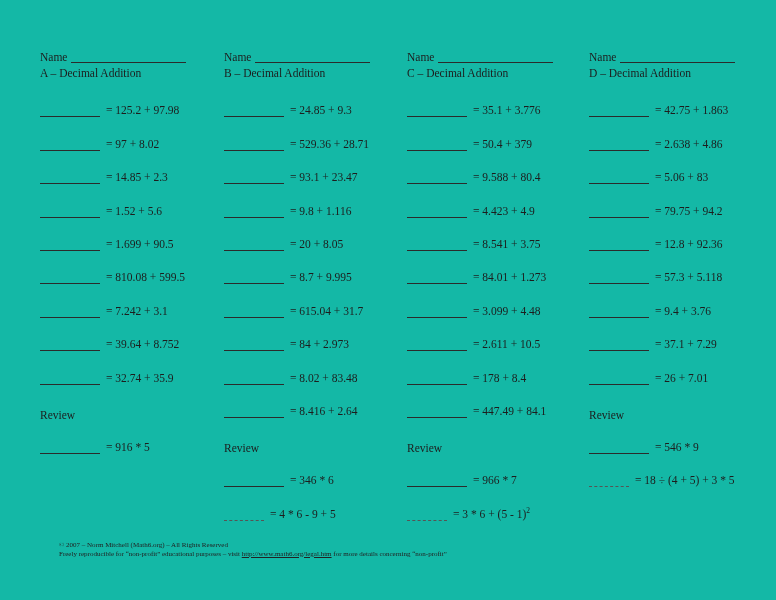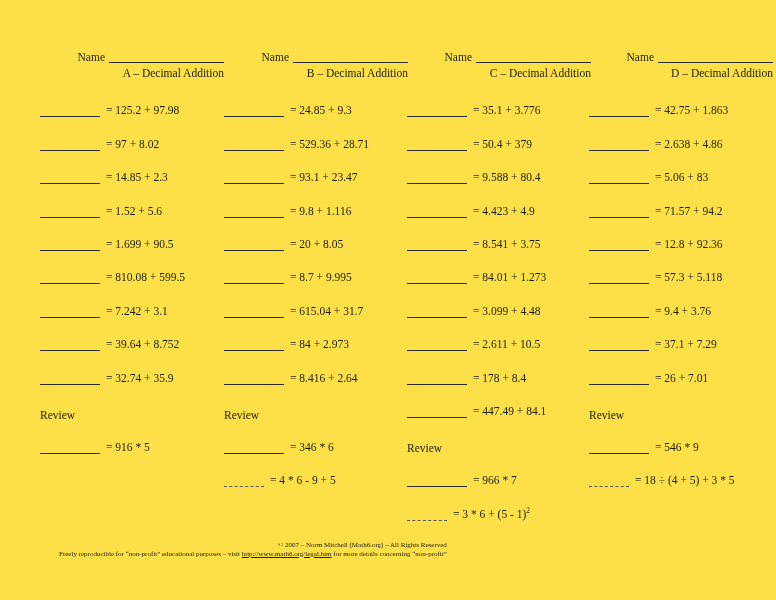--- a/index.html
+++ b/index.html
@@ -1,18 +1,18 @@
 <!DOCTYPE html>
 <html><head>
 <meta charset="utf-8">
 <style>
   html,body { margin:0; padding:0; background:#ffffff; }
   .page {
-    position:relative; width:776px; height:600px; background:#fde047;
-    font-family:"Liberation Serif", serif; color:#1d1d1d; overflow:hidden;text-align:right;
+    position:relative; width:776px; height:600px; background:#14b8a6;
+    font-family:"Liberation Serif", serif; color:#1d1d1d; overflow:hidden;
   }
   .col { position:absolute; top:50px; width:184px; }
   .name-row { height:17px; font-size:11.5px; white-space:nowrap; }
   .name-line {
     display:inline-block; width:115px; height:12px;
     border-bottom:1px solid #2b2b2b; vertical-align:bottom; margin-left:4px;
   }
   .col-title { font-size:11.5px; height:17px; }
   .prob {
     height:33.4px; display:flex; align-items:flex-end;
@@ -113,20 +113,24 @@
     <div class="prob">
         <span class="blank"></span>
         <span class="expr">= 615.04 + 31.7</span>
       </div>
     <div class="prob">
         <span class="blank"></span>
         <span class="expr">= 84 + 2.973</span>
       </div>
     <div class="prob">
         <span class="blank"></span>
+        <span class="expr">= 8.02 + 83.48</span>
+      </div>
+    <div class="prob">
+        <span class="blank"></span>
         <span class="expr">= 8.416 + 2.64</span>
       </div>
     <div class="review-label">Review</div>
     <div class="prob">
         <span class="blank"></span>
         <span class="expr">= 346 * 6</span>
       </div>
     <div class="prob">
         <span class="blank dashed"></span>
         <span class="expr"><span>= 4 * 6 - 9 + 5</span><sup></sup></span>
@@ -197,21 +201,21 @@
     <div class="prob">
         <span class="blank"></span>
         <span class="expr">= 2.638 + 4.86</span>
       </div>
     <div class="prob">
         <span class="blank"></span>
         <span class="expr">= 5.06 + 83</span>
       </div>
     <div class="prob">
         <span class="blank"></span>
-        <span class="expr">= 71.57 + 94.2</span>
+        <span class="expr">= 79.75 + 94.2</span>
       </div>
     <div class="prob">
         <span class="blank"></span>
         <span class="expr">= 12.8 + 92.36</span>
       </div>
     <div class="prob">
         <span class="blank"></span>
         <span class="expr">= 57.3 + 5.118</span>
       </div>
     <div class="prob">

